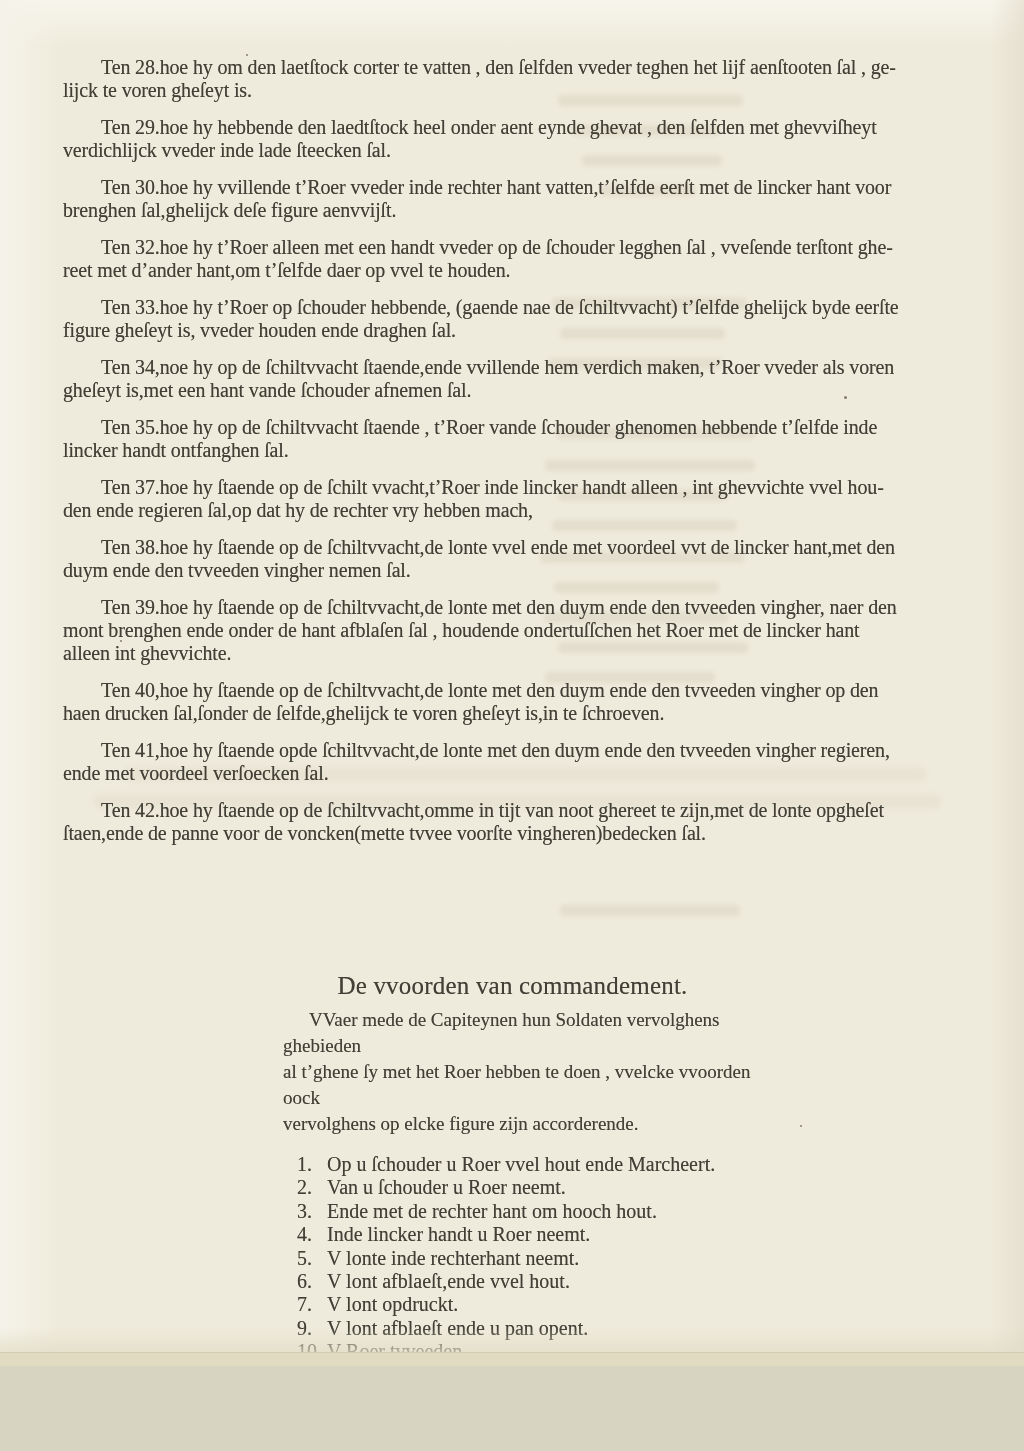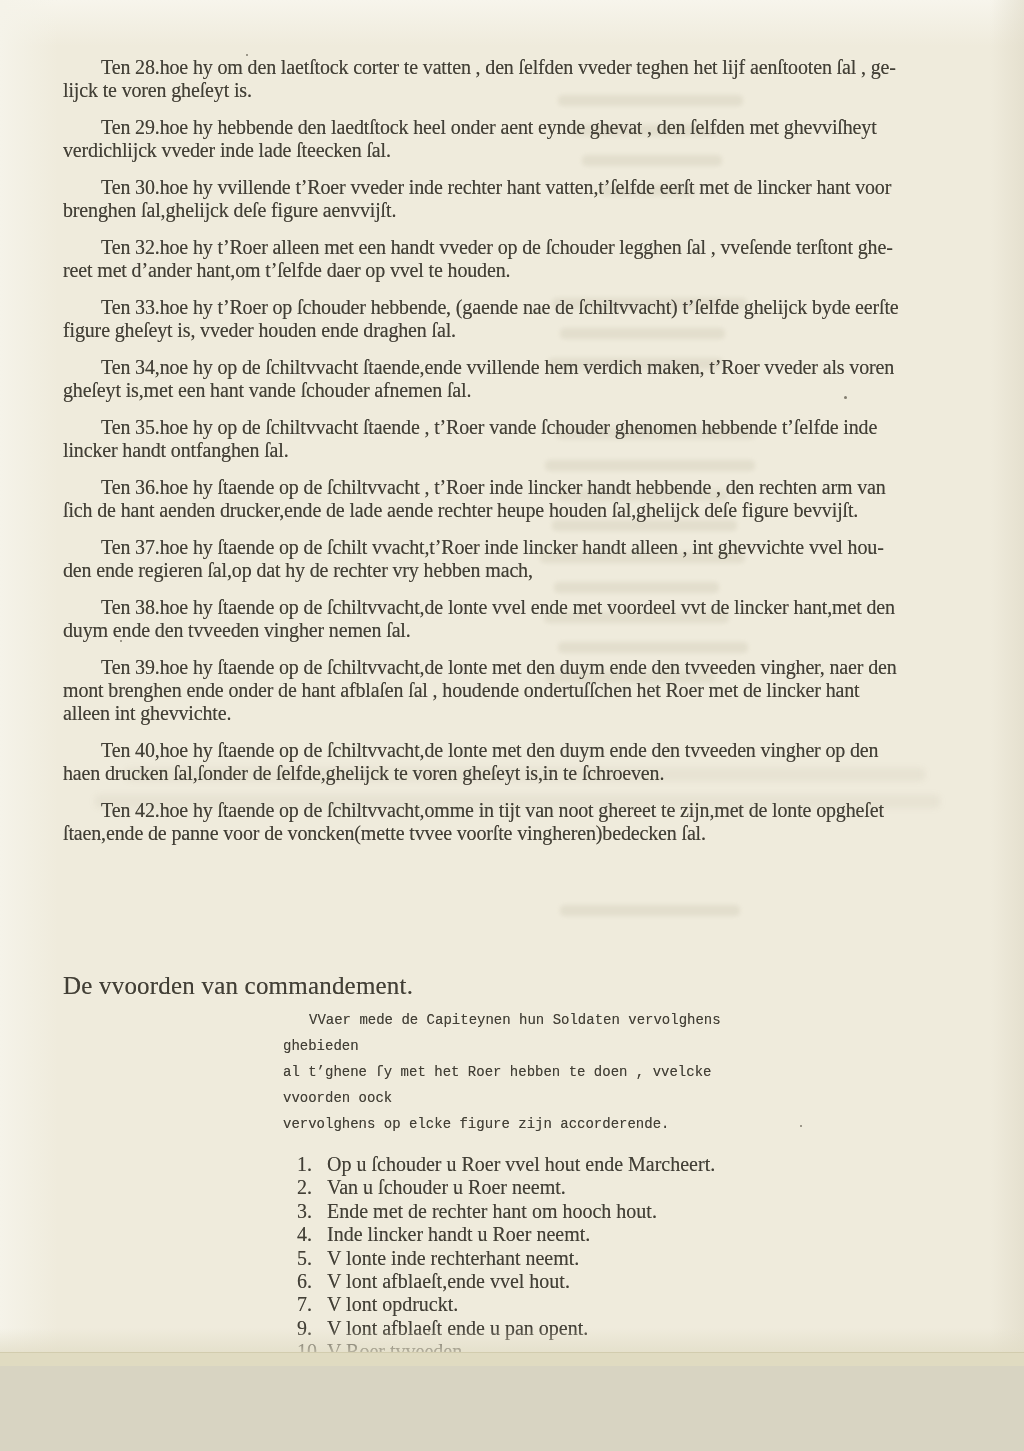--- a/index.html
+++ b/index.html
@@ -34,35 +34,35 @@
     margin:0 0 14px 0;
     font-size:20px;
     line-height:23px;
     letter-spacing:-0.15px;
     white-space:pre-line;
     text-indent:38px;
     text-shadow:0 0 .5px rgba(62,58,48,.55);
   }
   .cmd-section{position:absolute;left:63px;top:972px;width:899px;}
   .cmd-heading{
+    text-align:center;
     font-size:25px;
     line-height:28px;
     letter-spacing:.2px;
     text-shadow:0 0 .5px rgba(62,58,48,.55);
   }
   .cmd-intro{
     margin-top:7px;
     margin-left:220px;
     width:480px;
-    font-size:14px;
+    font-size:19px;
     line-height:26px;
     white-space:pre-line;
     text-indent:26px;
     text-shadow:0 0 .4px rgba(62,58,48,.5);
-    font-family:Liberation Mono, monospace;
   }
   .cmd-list{
     margin-top:16px;
     margin-left:234px;
     font-size:20px;
     line-height:23.4px;
     text-shadow:0 0 .4px rgba(62,58,48,.5);
   }
   .cmd-item .num{display:inline-block;min-width:30px;}
   .footer-sig{
@@ -118,31 +118,31 @@
     <p class="para">Ten 30.hoe hy vvillende t’Roer vveder inde rechter hant vatten,t’ſelfde eerſt met de lincker hant voor
 brenghen ſal,ghelijck deſe figure aenvvijſt.</p>
     <p class="para">Ten 32.hoe hy t’Roer alleen met een handt vveder op de ſchouder legghen ſal , vveſende terſtont ghe-
 reet met d’ander hant,om t’ſelfde daer op vvel te houden.</p>
     <p class="para">Ten 33.hoe hy t’Roer op ſchouder hebbende, (gaende nae de ſchiltvvacht) t’ſelfde ghelijck byde eerſte
 figure gheſeyt is, vveder houden ende draghen ſal.</p>
     <p class="para">Ten 34,noe hy op de ſchiltvvacht ſtaende,ende vvillende hem verdich maken, t’Roer vveder als voren
 gheſeyt is,met een hant vande ſchouder afnemen ſal.</p>
     <p class="para">Ten 35.hoe hy op de ſchiltvvacht ſtaende , t’Roer vande ſchouder ghenomen hebbende t’ſelfde inde
 lincker handt ontfanghen ſal.</p>
-    <p class="para">Ten 36.hoe hy ſtaende op de ſchiltvvacht , t’Roer inde lincker handt hebbende , den rechten arm van
-ſich de hant aenden drucker,ende de lade aende rechter heupe houden ſal,ghelijck deſe figure bevvijſt.</p>
     <p class="para">Ten 37.hoe hy ſtaende op de ſchilt vvacht,t’Roer inde lincker handt alleen , int ghevvichte vvel hou-
 den ende regieren ſal,op dat hy de rechter vry hebben mach,</p>
     <p class="para">Ten 38.hoe hy ſtaende op de ſchiltvvacht,de lonte vvel ende met voordeel vvt de lincker hant,met den
 duym ende den tvveeden vingher nemen ſal.</p>
     <p class="para">Ten 39.hoe hy ſtaende op de ſchiltvvacht,de lonte met den duym ende den tvveeden vingher, naer den
 mont brenghen ende onder de hant afblaſen ſal , houdende ondertuſſchen het Roer met de lincker hant
 alleen int ghevvichte.</p>
     <p class="para">Ten 40,hoe hy ſtaende op de ſchiltvvacht,de lonte met den duym ende den tvveeden vingher op den
 haen drucken ſal,ſonder de ſelfde,ghelijck te voren gheſeyt is,in te ſchroeven.</p>
+    <p class="para">Ten 41,hoe hy ſtaende opde ſchiltvvacht,de lonte met den duym ende den tvveeden vingher regieren,
+ende met voordeel verſoecken ſal.</p>
     <p class="para">Ten 42.hoe hy ſtaende op de ſchiltvvacht,omme in tijt van noot ghereet te zijn,met de lonte opgheſet
 ſtaen,ende de panne voor de voncken(mette tvvee voorſte vingheren)bedecken ſal.</p>
   </div>
 
   <div class="cmd-section">
     <div class="cmd-heading">De vvoorden van commandement.</div>
     <div class="cmd-intro">VVaer mede de Capiteynen hun Soldaten vervolghens ghebieden
 al t’ghene ſy met het Roer hebben te doen , vvelcke vvoorden oock
 vervolghens op elcke figure zijn accorderende.</div>
     <div class="cmd-list">

